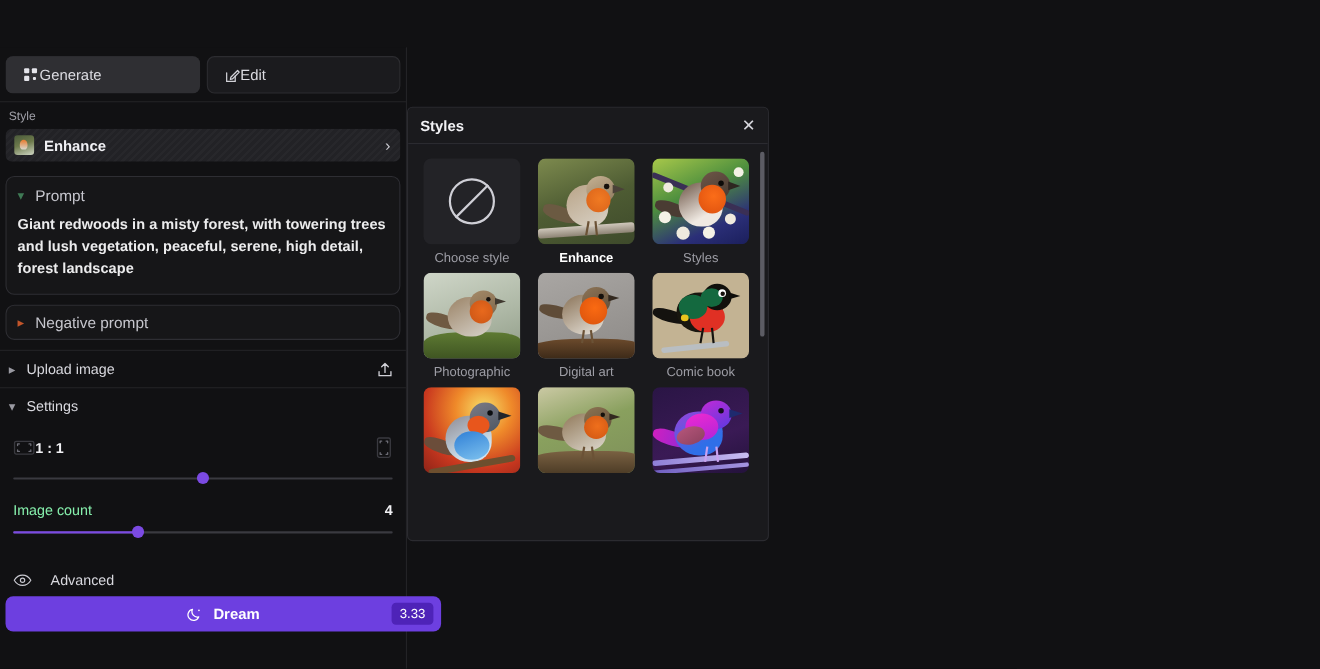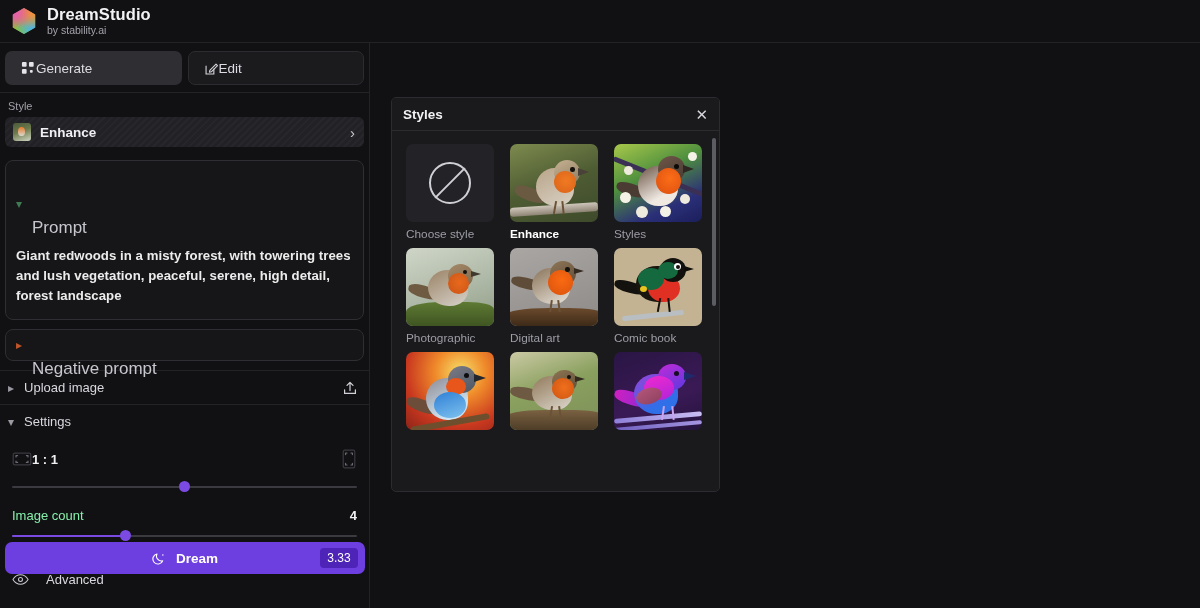--- a/index.html
+++ b/index.html
@@ -67,21 +67,21 @@
   }
   .style-row-name { margin-left: 9px; font-size: 13.5px; color: #f0f0f4; font-weight: bold; flex: 1; }
   .chev-r { color: #c9c9d0; font-size: 15px; }
 
   
   .promptbox {
     margin: 6px 5px 0 5px; border: 1px solid #2e2e33; border-radius: 8px;
     background: #161618; padding: 9px 10px 13px 10px;
   }
   .sec-head { display: flex; align-items: center; gap: 10px; }
-  .sec-head .cap { font-size: 17px; color: #c6c6cd; margin-top: 48px; }
+  .sec-head .cap { font-size: 14px; color: #c6c6cd; }
   .chev { font-size: 12px; line-height: 1; }
   .chev.green { color: #3f7a55; }
   .chev.orange { color: #c2552a; }
   .prompt-text {
     margin-top: 8px; font-size: 13.2px; line-height: 20px;
     color: #ececed; font-weight: bold; letter-spacing: .05px;
   }
   .negbox {
     margin: 9px 5px 0 5px; border: 1px solid #2e2e33; border-radius: 8px;
     background: #161618; height: 32px; display: flex; align-items: center;
@@ -117,36 +117,37 @@
   .count-lbl { font-size: 13px; color: #86efac; }
   .count-val { margin-left: auto; font-size: 13px; color: #f1f1f4; font-weight: bold; }
 
   .adv-row {
     display: flex; align-items: center; gap: 17px; padding: 0 12px;
     height: 36px; margin-top: 18px; cursor: pointer;
   }
   .adv-row .cap { font-size: 13px; color: #d8d8de; }
 
   .dreambtn {
-    position: absolute; left: 5px; bottom: 34px; width: 360px; height: 32px;
+    position: absolute; left: 5px; bottom: 34px; width: 396px; height: 32px;
     background: #6d3fe0; border-radius: 7px; display: flex; align-items: center;
     justify-content: center; gap: 9px; cursor: pointer;
   }
   .dreambtn .lbl { font-size: 13.5px; color: #ffffff; font-weight: bold; }
   .credits {
     position: absolute; right: 7px; top: 6px; height: 20px; min-width: 38px;
     background: #4e23b8; border-radius: 4px; display: flex; align-items: center;
     justify-content: center; font-size: 12px; color: #fff; padding: 0 7px;
   }
 
   
   .styles-panel {
-    position: absolute; left: 391px; top: 97px; width: 329px; height: 395px;
+    position: absolute; left: 370px; top: 97px; width: 329px; height: 395px;
     background: #1a1a1d; border: 1px solid #2b2b30; border-radius: 5px;
     overflow: hidden;
+    text-align: center;
   }
   .sp-head {
     height: 33px; display: flex; align-items: center; padding: 0 11px;
     border-bottom: 1px solid #2b2b30; background: #1a1a1d;
   }
   .sp-title { font-size: 13.5px; font-weight: bold; color: #f2f2f5; }
   .sp-close { margin-left: auto; color: #d6d6dc; font-size: 15px; cursor: pointer; line-height: 1; }
   .sp-body { position: absolute; left: 0; top: 34px; right: 0; bottom: 0; padding: 12px 14px 0 14px; }
   .sp-grid { display: grid; grid-template-columns: repeat(3, 88px); column-gap: 16px; row-gap: 7px; }
   .sp-cell { width: 88px; }
@@ -182,27 +183,20 @@
   .bird .beak { position: absolute; width: 0; height: 0; }
   .bird .eye { position: absolute; border-radius: 50%; background: #15100c; }
   .bird .branch { position: absolute; border-radius: 3px; }
   .bird .leg { position: absolute; background: #6b5236; width: 2px; }
 </style>
 </head>
 <body>
 
 <div id="app">
 
-  <div class="topbar">
-    <div class="logo-hex"></div>
-    <div class="brand">
-      <div class="brand-name">DreamStudio</div>
-      <div class="brand-sub">by stability.ai</div>
-    </div>
-  </div>
 
   <div class="leftpanel">
 
     <div class="tabs">
       <div class="tab active">
         <svg width="15" height="15" viewBox="0 0 16 16">
           <rect x="1" y="1" width="5" height="5" rx="1" fill="#e4e4ea"></rect>
           <rect x="8.5" y="1" width="5" height="5" rx="1" fill="#e4e4ea"></rect>
           <rect x="1" y="8.5" width="5" height="5" rx="1" fill="#e4e4ea"></rect>
           <rect x="9.5" y="9.5" width="3" height="3" rx="1" fill="#e4e4ea"></rect>

